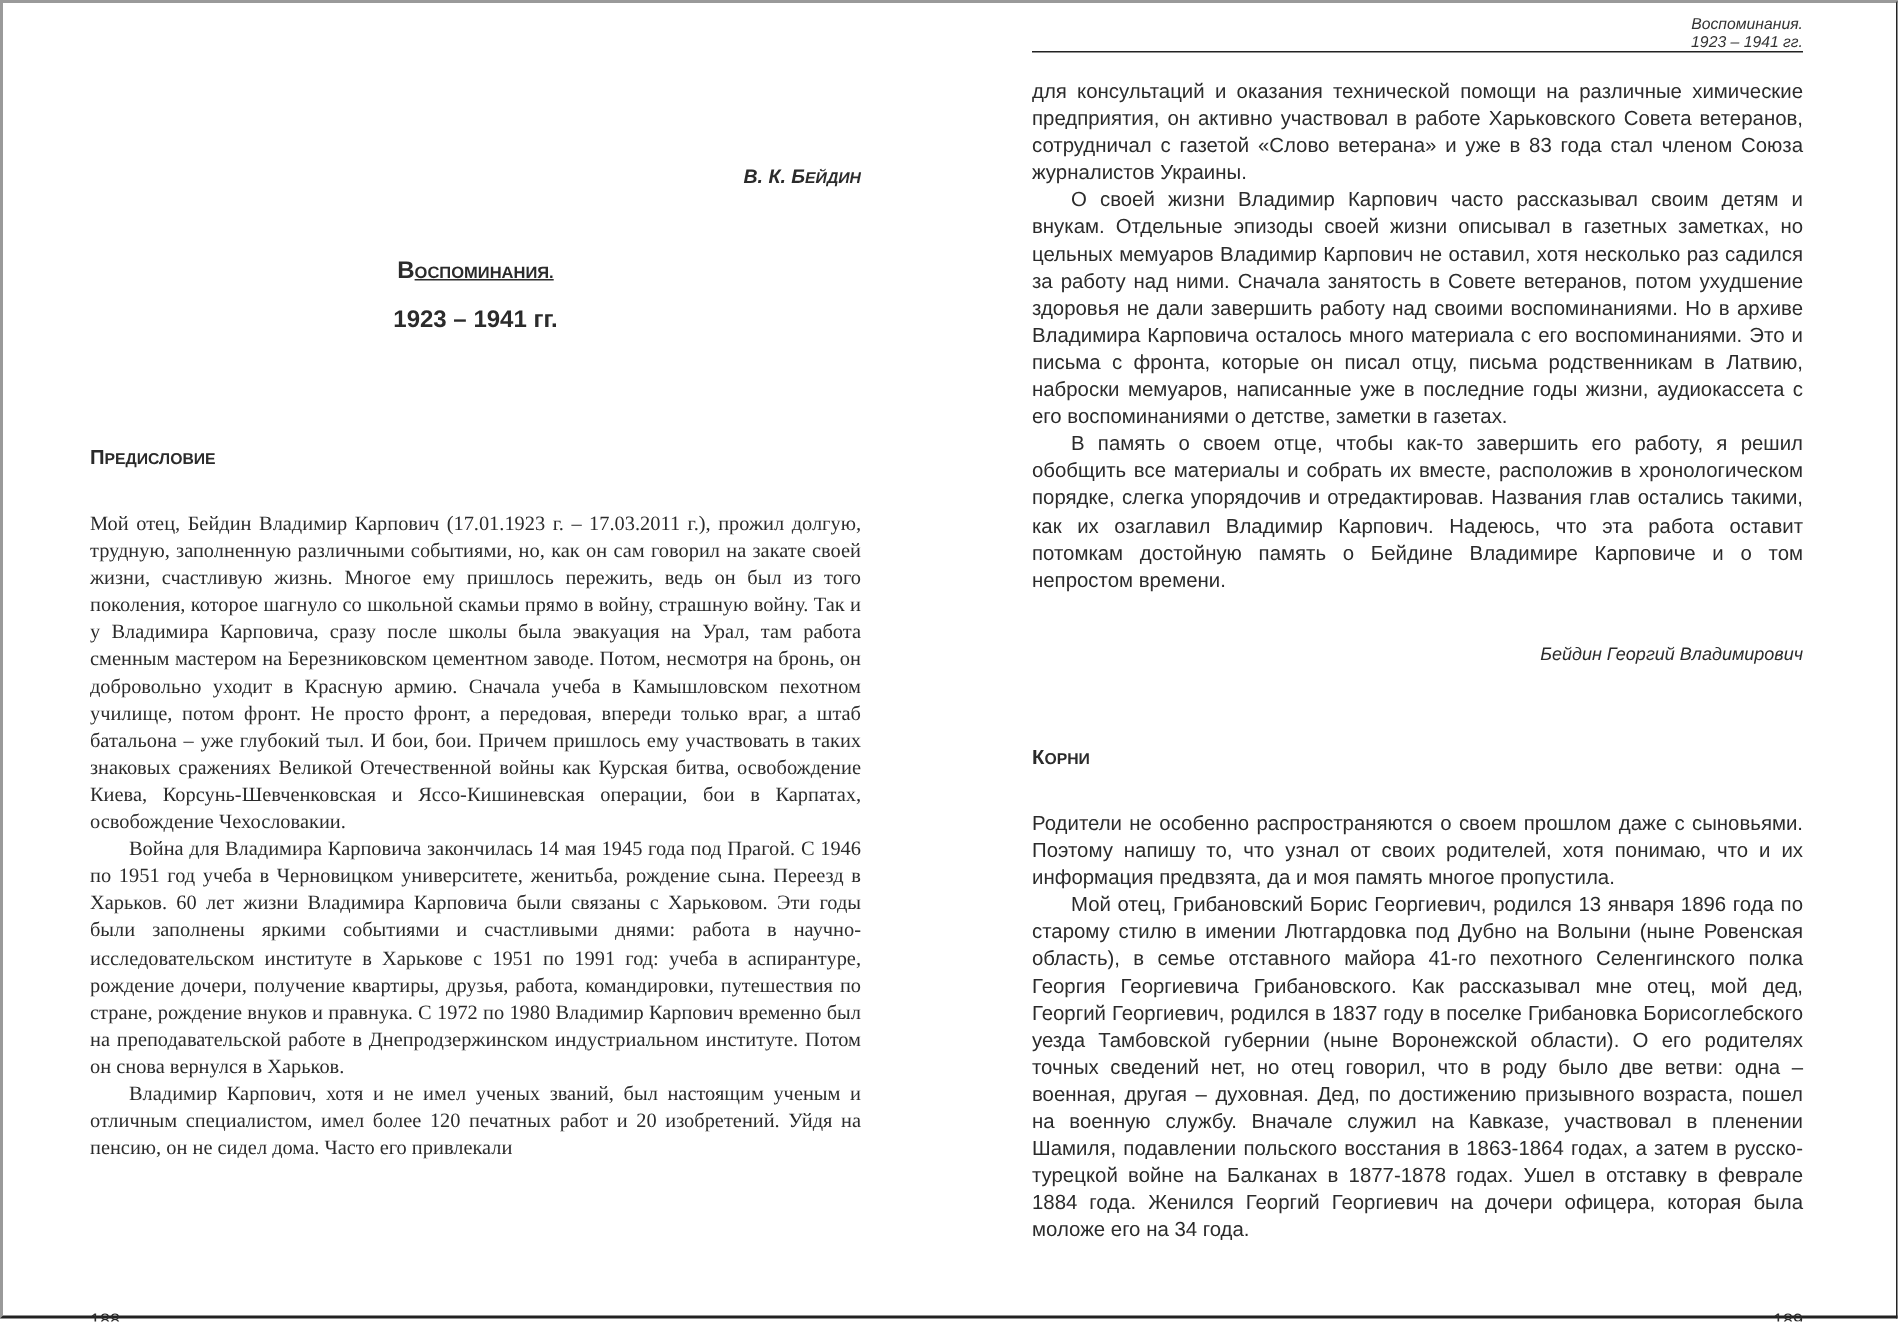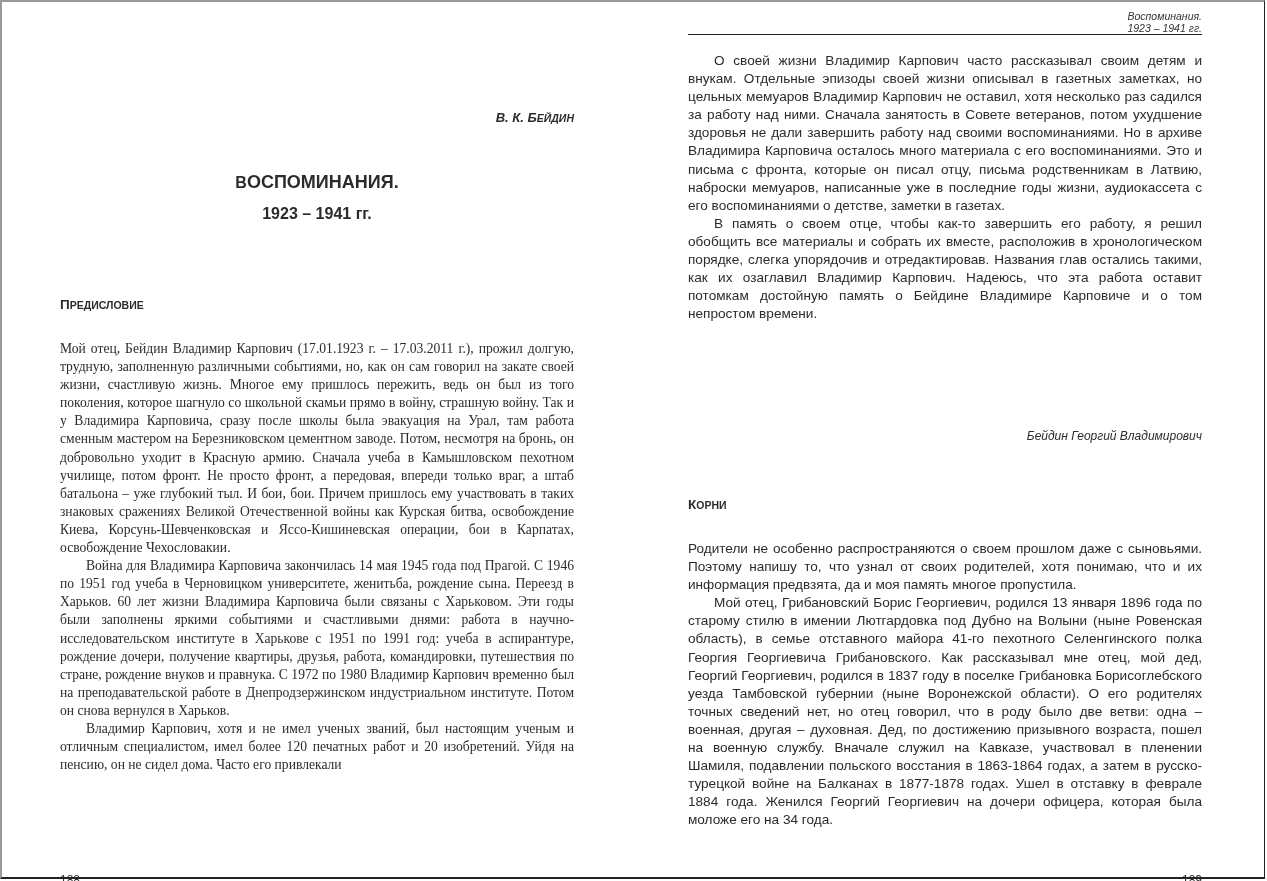--- a/index.html
+++ b/index.html
@@ -30,21 +30,21 @@
   .author {
     position: absolute; right: 0; top: 110px;
     font-weight: bold; font-style: italic; font-size: 13px;
   }
   .author .sc { font-size: 10.5px; }
 
   .title {
     position: absolute; left: 0; right: 0; text-align: center; font-weight: bold;
   }
   .title.t1 { top: 172px; font-size: 16px; }
-  .title.t1 .sc { font-size: 18px; }
+  .title.t1 .sc { font-size: 11px; text-decoration: underline; }
   .title.t2 { top: 205px; font-size: 16px; }
 
   .section-head {
     position: absolute; left: 0; font-weight: bold; font-size: 13.5px;
   }
   .section-head .sc { font-size: 10.5px; text-align: center; }
 
   .body-text {
     position: absolute; left: 0; width: 514px;
     font-size: 13.6px; line-height: 18.1px; text-align: justify;
@@ -84,20 +84,21 @@
   <div class="folio left">188</div>
 </div>
 
 <div class="page right">
   <div class="running-head r">
     <span>Воспоминания.</span>
     <span>1923 – 1941 гг.</span>
   </div>
 
   <div class="body-text" style="top:52px;">
+    <p>для консультаций и оказания технической помощи на различные химические предприятия, он активно участвовал в работе Харьковского Совета ветеранов, сотрудничал с газетой «Слово ветерана» и уже в 83 года стал членом Союза журналистов Украины.</p>
     <p class="indent">О своей жизни Владимир Карпович часто рассказывал своим детям и внукам. Отдельные эпизоды своей жизни описывал в газетных заметках, но цельных мемуаров Владимир Карпович не оставил, хотя несколько раз садился за работу над ними. Сначала занятость в Совете ветеранов, потом ухудшение здоровья не дали завершить работу над своими воспоминаниями. Но в архиве Владимира Карповича осталось много материала с его воспоминаниями. Это и письма с фронта, которые он писал отцу, письма родственникам в Латвию, наброски мемуаров, написанные уже в последние годы жизни, аудиокассета с его воспоминаниями о детстве, заметки в газетах.</p>
     <p class="indent">В память о своем отце, чтобы как-то завершить его работу, я решил обобщить все материалы и собрать их вместе, расположив в хронологическом порядке, слегка упорядочив и отредактировав. Названия глав остались такими, как их озаглавил Владимир Карпович. Надеюсь, что эта работа оставит потомкам достойную память о Бейдине Владимире Карповиче и о том непростом времени.</p>
   </div>
 
   <div class="signature" style="top:429px;margin-left:28px;">Бейдин Георгий Владимирович</div>
 
   <div class="section-head" style="top:497px;"><span>К</span><span class="sc">ОРНИ</span></div>
 
   <div class="body-text" style="top:540px;">
     <p>Родители не особенно распространяются о своем прошлом даже с сыновьями. Поэтому напишу то, что узнал от своих родителей, хотя понимаю, что и их информация предвзята, да и моя память многое пропустила.</p>

